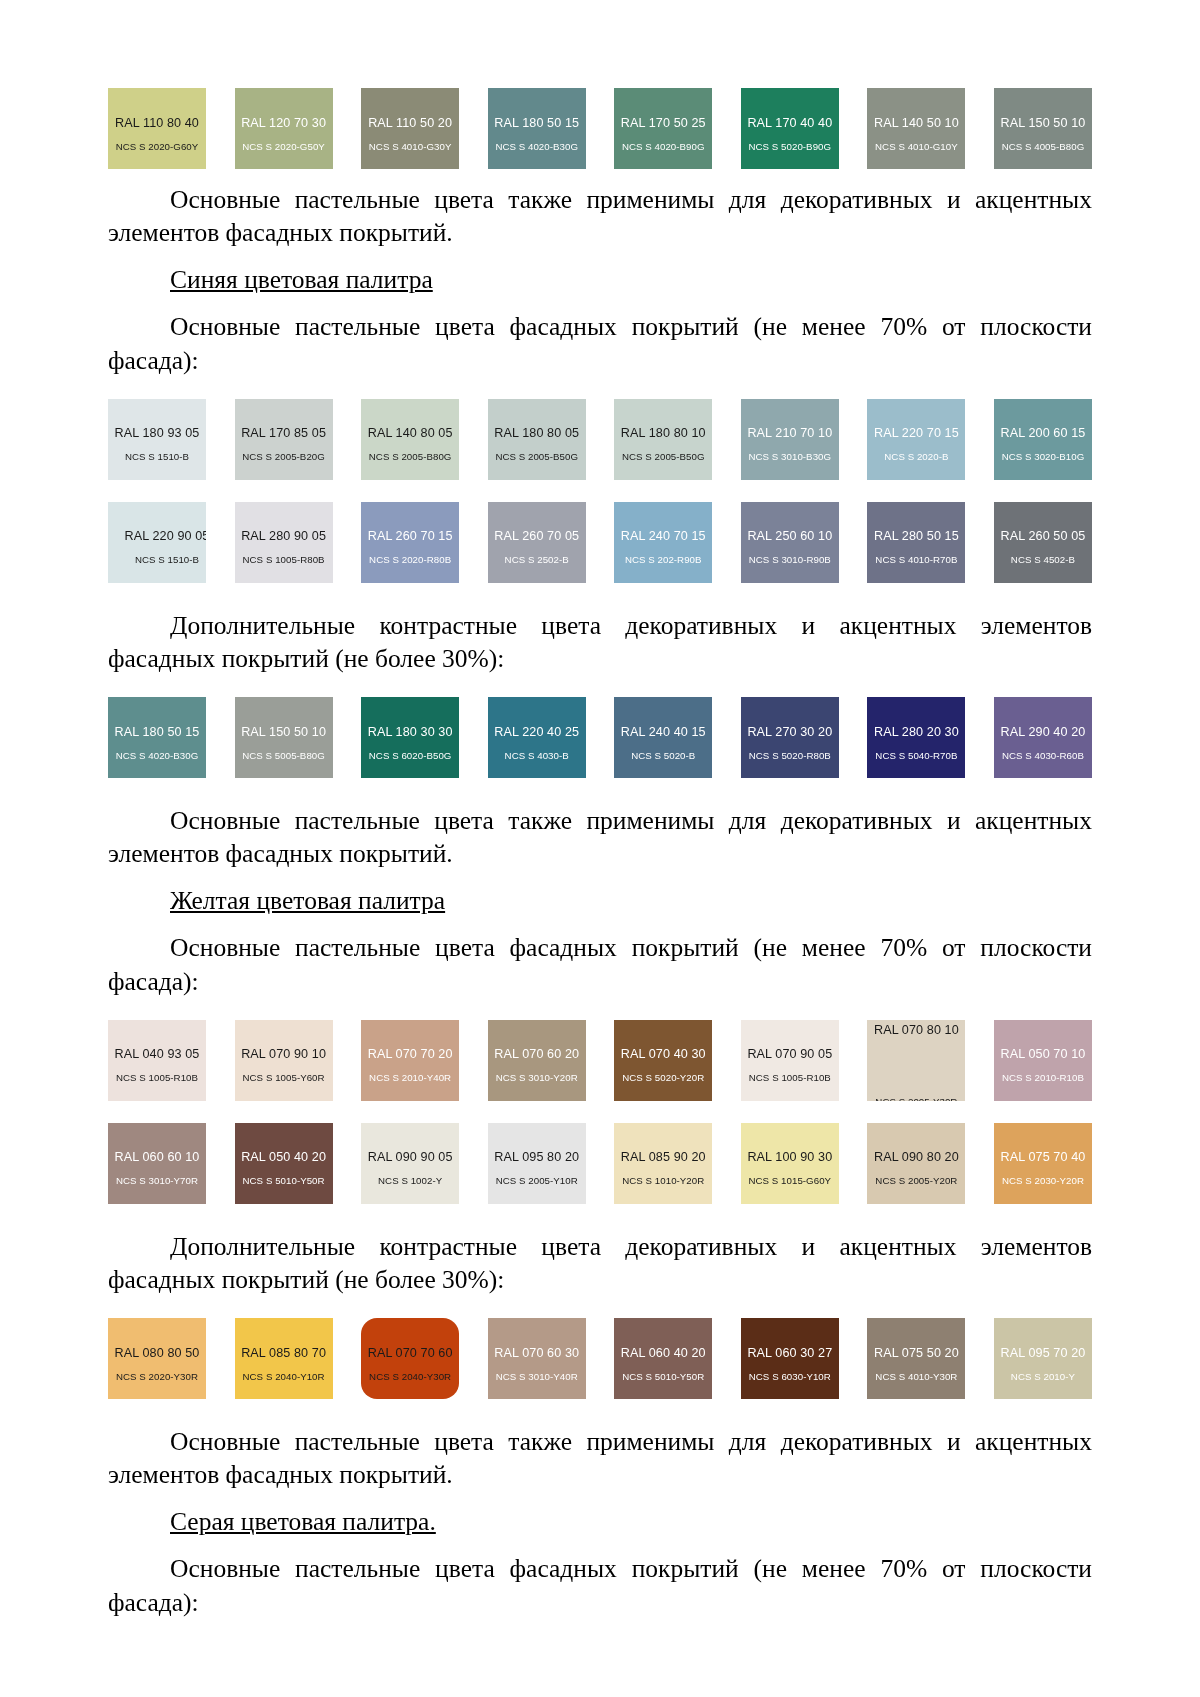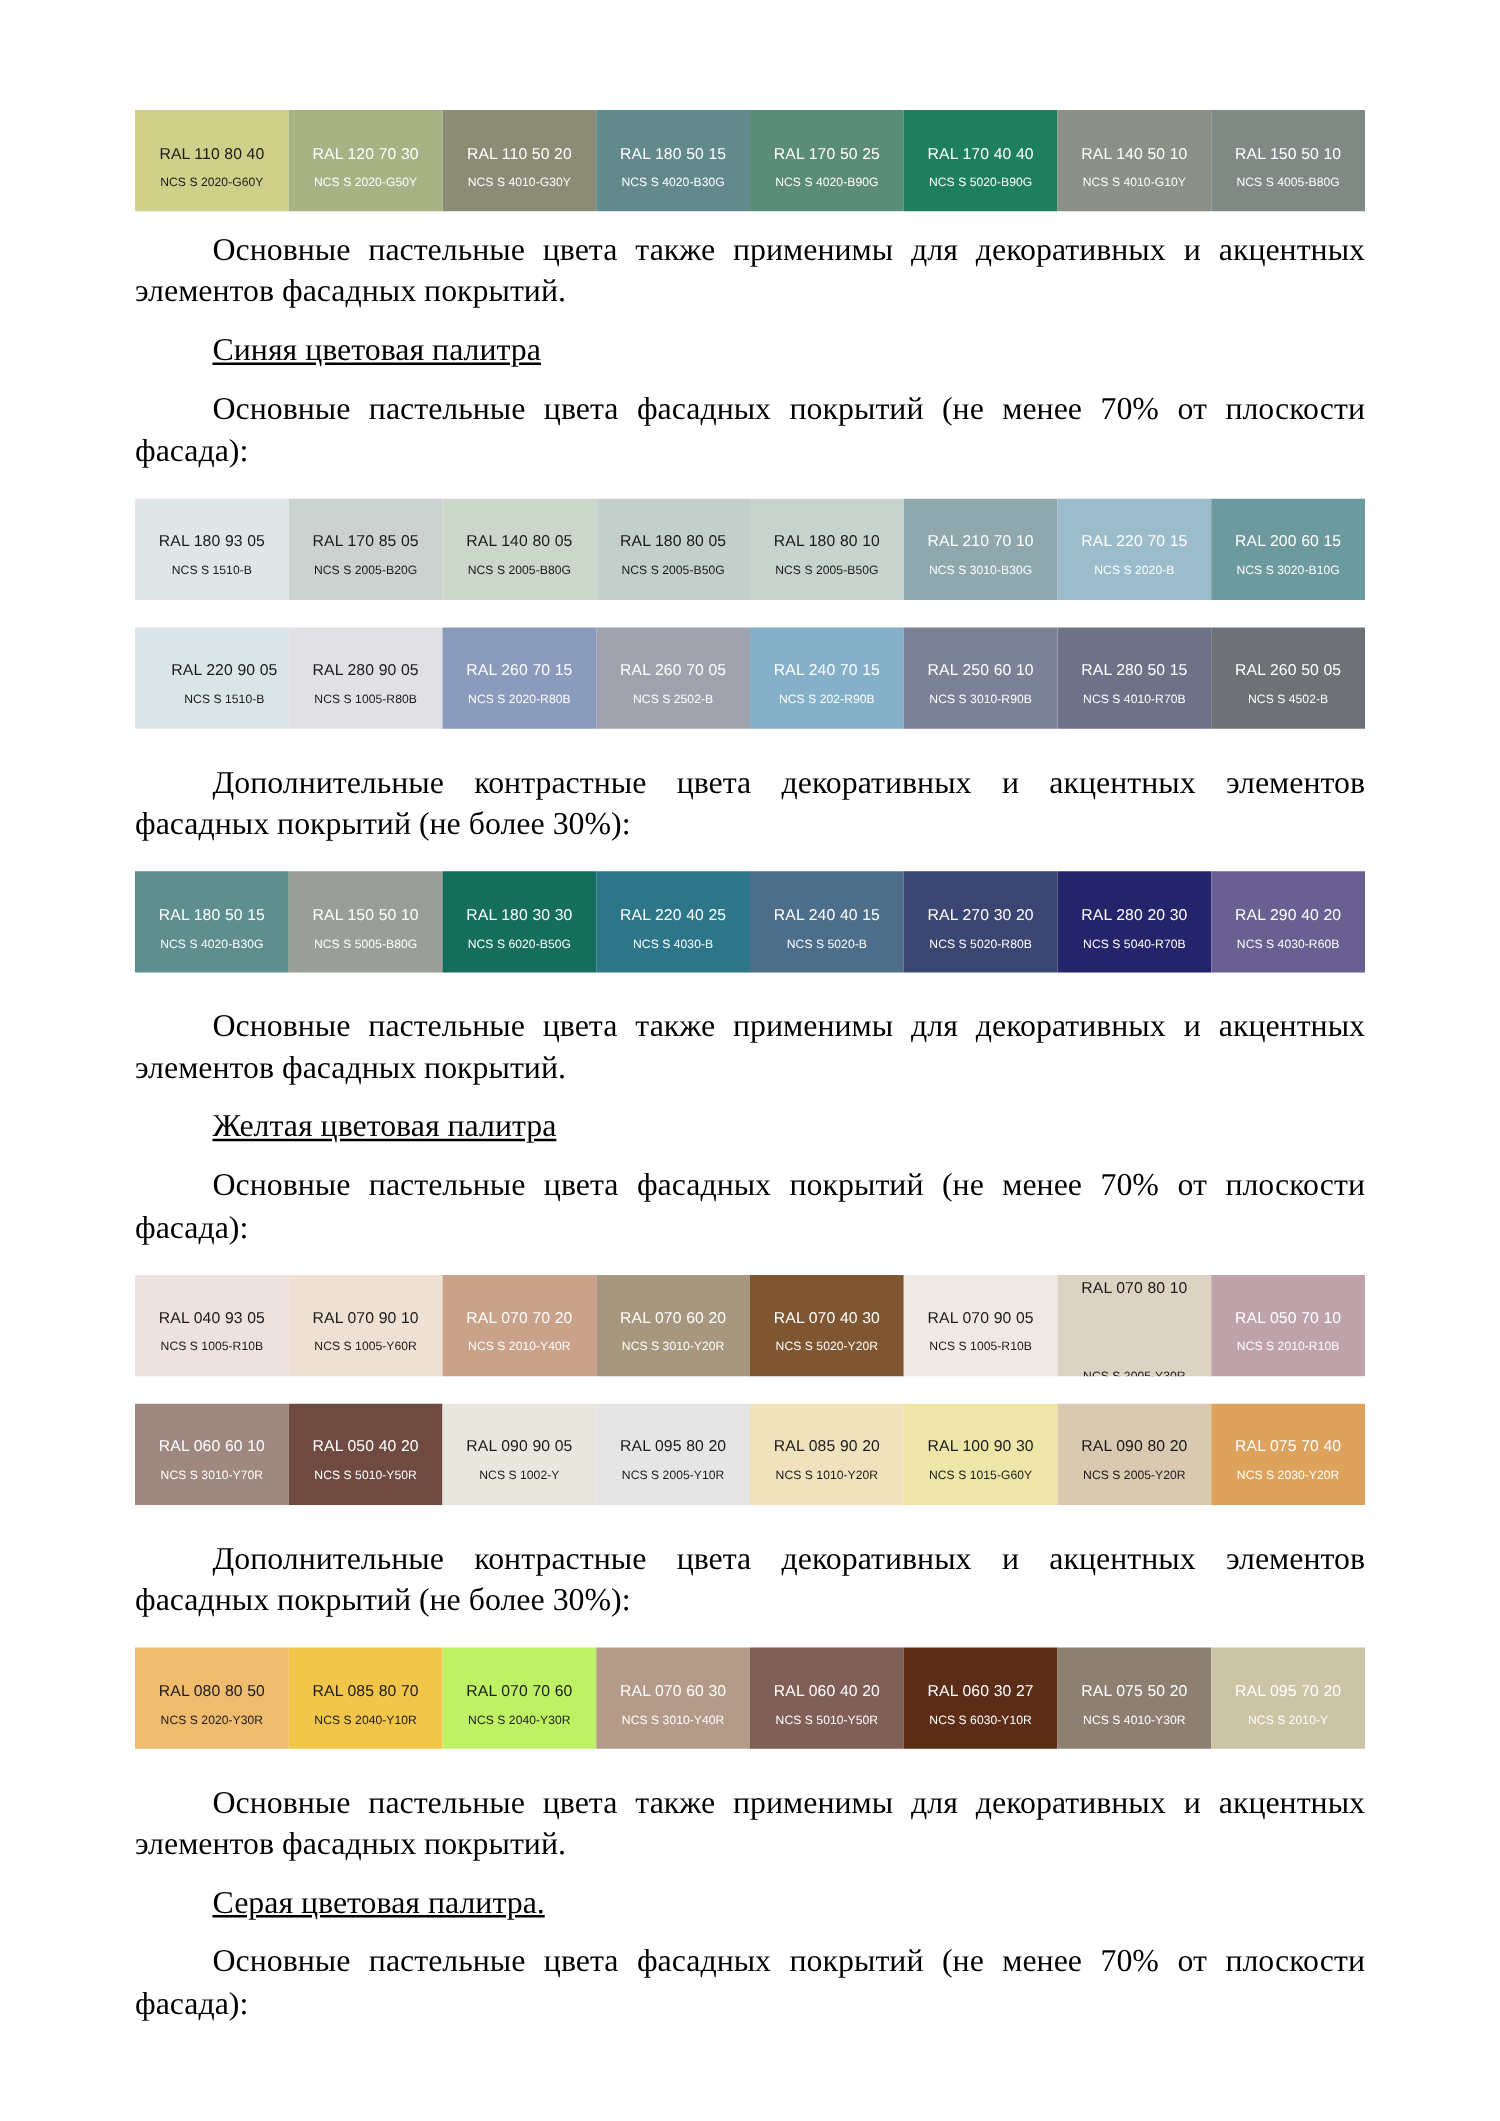--- a/index.html
+++ b/index.html
@@ -53,21 +53,21 @@
   .swatch-row {
     display: flex;
     justify-content: space-between;
     align-items: flex-start;
     width: 100%;
     margin: 0;
   }
   .swatch-row.gap-top { margin-top: 22px; }
 
   .swatch {
-    width: 123px;
+    width: 98px;
     height: 81px;
     box-sizing: border-box;
     display: flex;
     flex-direction: column;
     justify-content: center;
     align-items: center;
     padding-top: 12px;
     overflow: hidden;
   }
   .swatch .ral {
@@ -321,21 +321,21 @@
 
   <div class="swatch-row gap-top">
       <div class="swatch light" style="background: rgb(240, 189, 112);">
         <div class="ral">RAL 080 80 50</div>
         <div class="ncs">NCS S 2020-Y30R</div>
       </div>
       <div class="swatch light" style="background: rgb(242, 198, 74);">
         <div class="ral">RAL 085 80 70</div>
         <div class="ncs">NCS S 2040-Y10R</div>
       </div>
-      <div class="swatch light" style="background: #bef264;">
+      <div class="swatch light" style="background: #c2410c; border-radius: 16px;">
         <div class="ral">RAL 070 70 60</div>
         <div class="ncs">NCS S 2040-Y30R</div>
       </div>
       <div class="swatch dark" style="background: rgb(180, 154, 136);">
         <div class="ral">RAL 070 60 30</div>
         <div class="ncs">NCS S 3010-Y40R</div>
       </div>
       <div class="swatch dark" style="background: rgb(127, 95, 86);">
         <div class="ral">RAL 060 40 20</div>
         <div class="ncs">NCS S 5010-Y50R</div>

